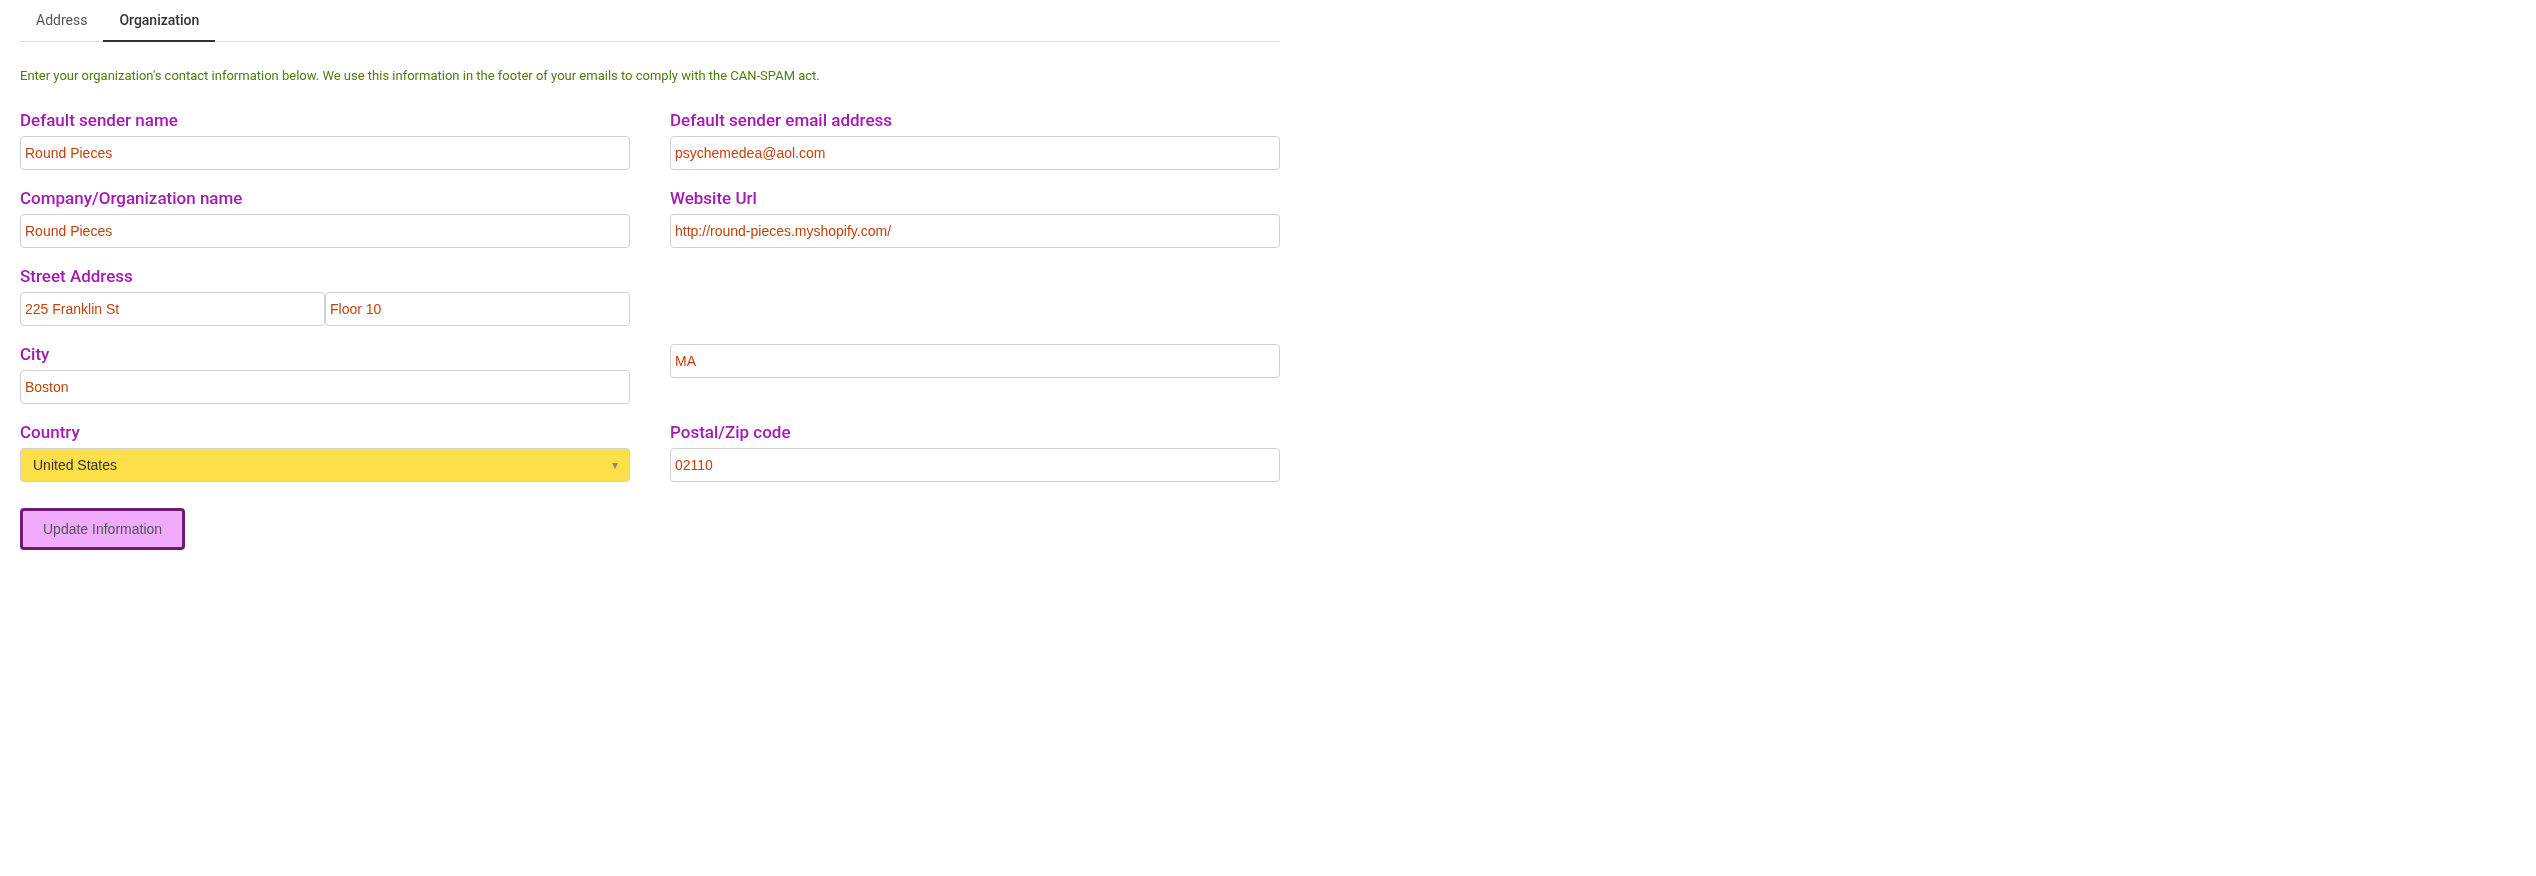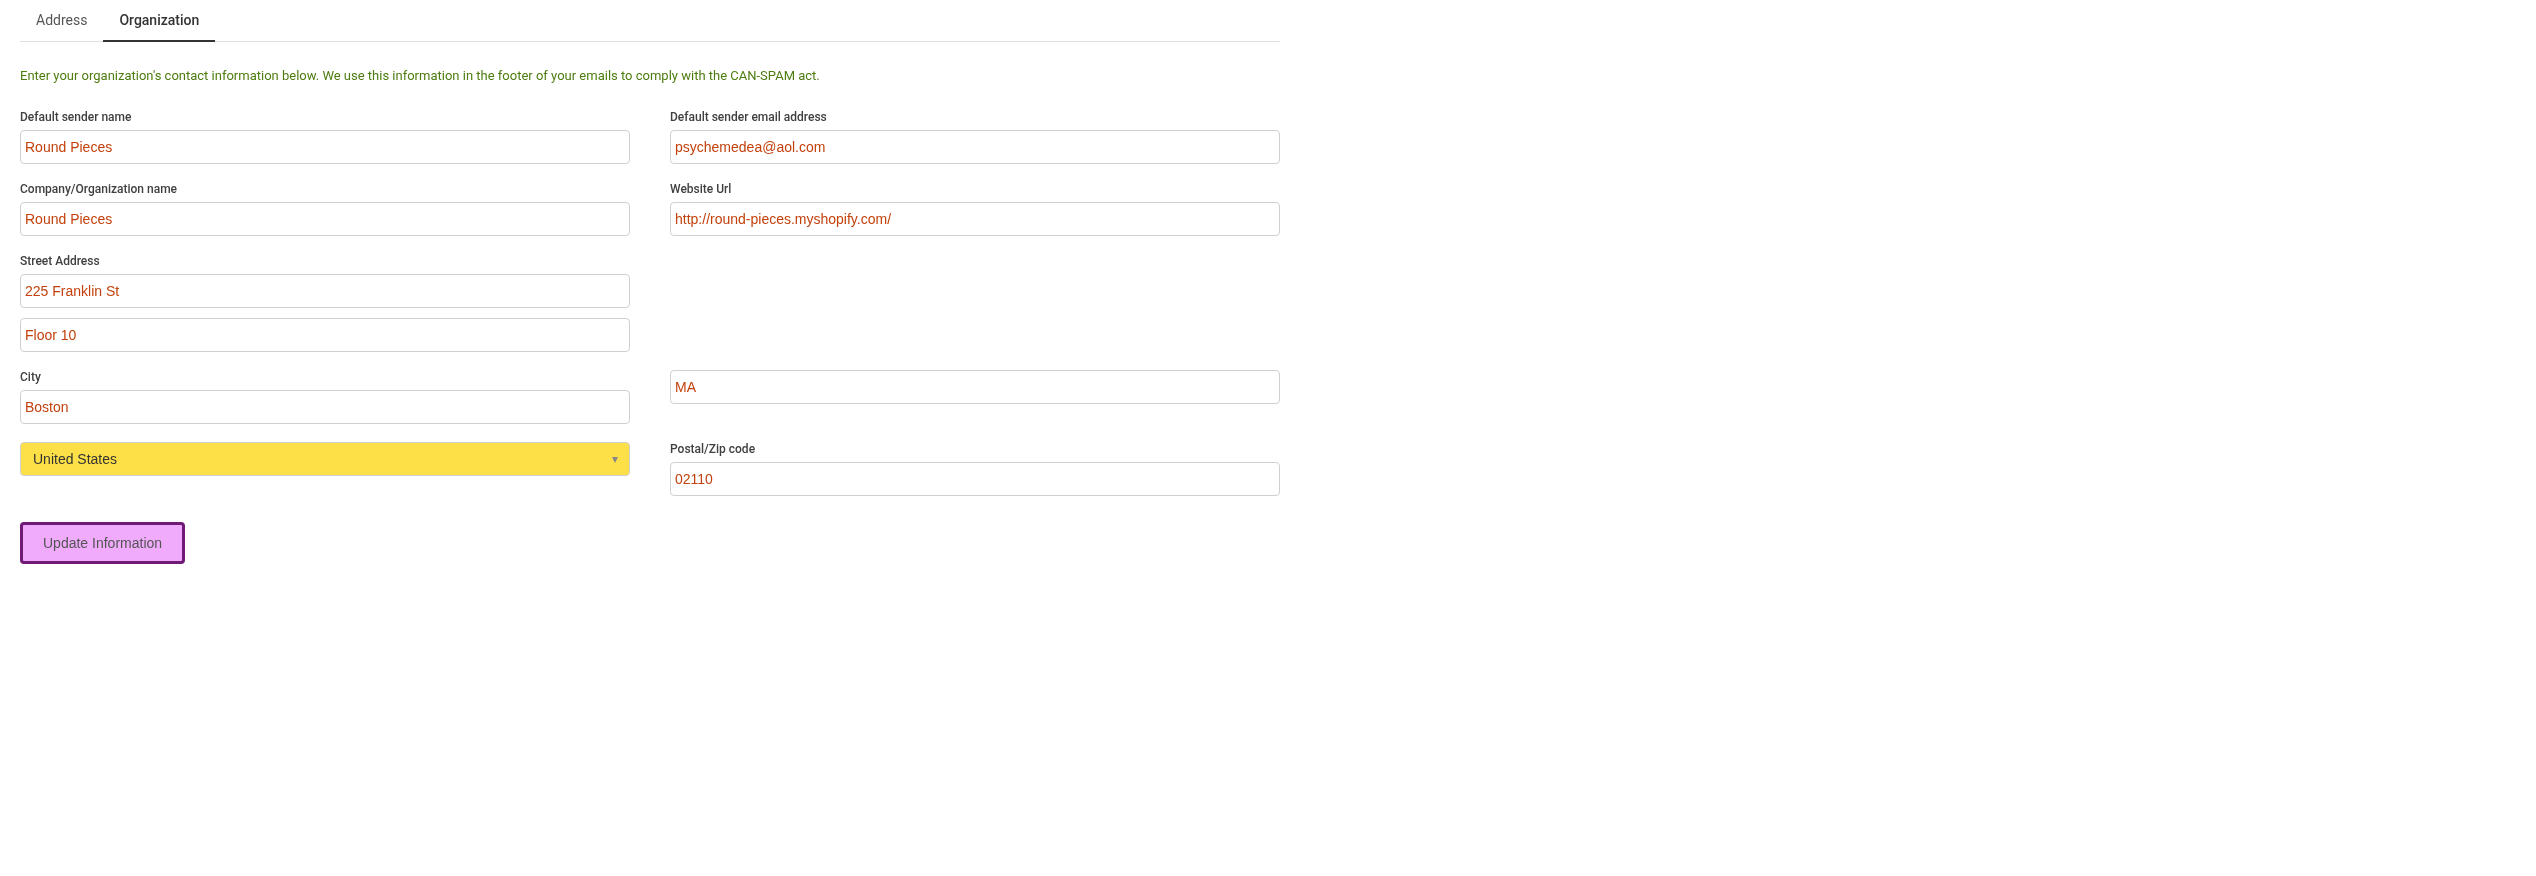--- a/index.html
+++ b/index.html
@@ -57,23 +57,23 @@
       grid-template-columns: 1fr 1fr;
       gap: 0 40px;
     }
 
     .form-group {
       margin-bottom: 18px;
     }
 
     .form-label {
       display: block;
-      font-size: 12px;
+      font-size: 17px;
       font-weight: 500;
-      color: #404040;
+      color: #a21caf;
       margin-bottom: 6px;
     }
 
     .form-input {
       width: 100%;
       padding: 8px 4px;
       border: 1px solid #d0d0d0;
       border-radius: 4px;
       font-size: 14px;
       color: #c2410c;
@@ -117,22 +117,21 @@
       border: 3px solid #701a75;
       border-radius: 4px;
       font-size: 14px;
       color: #555;
       cursor: pointer;
     }
 
     
     .street-inputs {
       display: flex;
-      flex-direction: column;
-      gap: 10px;
+      flex-direction: row;
     }
   </style>
 </head>
 <body>
 
 <div class="page-container">
 
   
   <div class="tabs">
     <a class="tab">Address</a>
@@ -178,20 +177,21 @@
     <div class="form-group">
       <label class="form-label">City</label>
       <input class="form-input" type="text" value="Boston" style="">
     </div>
 
     <div class="form-group">
       <input class="form-input" type="text" value="MA" style="">
     </div>
 
     <div class="form-group">
+      <label class="form-label">Country</label>
       <div class="form-select-wrapper">
         <select class="form-select">
           <option>United States</option>
           <option>Canada</option>
           <option>United Kingdom</option>
         </select>
         <span class="select-chevron">▾</span>
       </div>
     </div>
 

